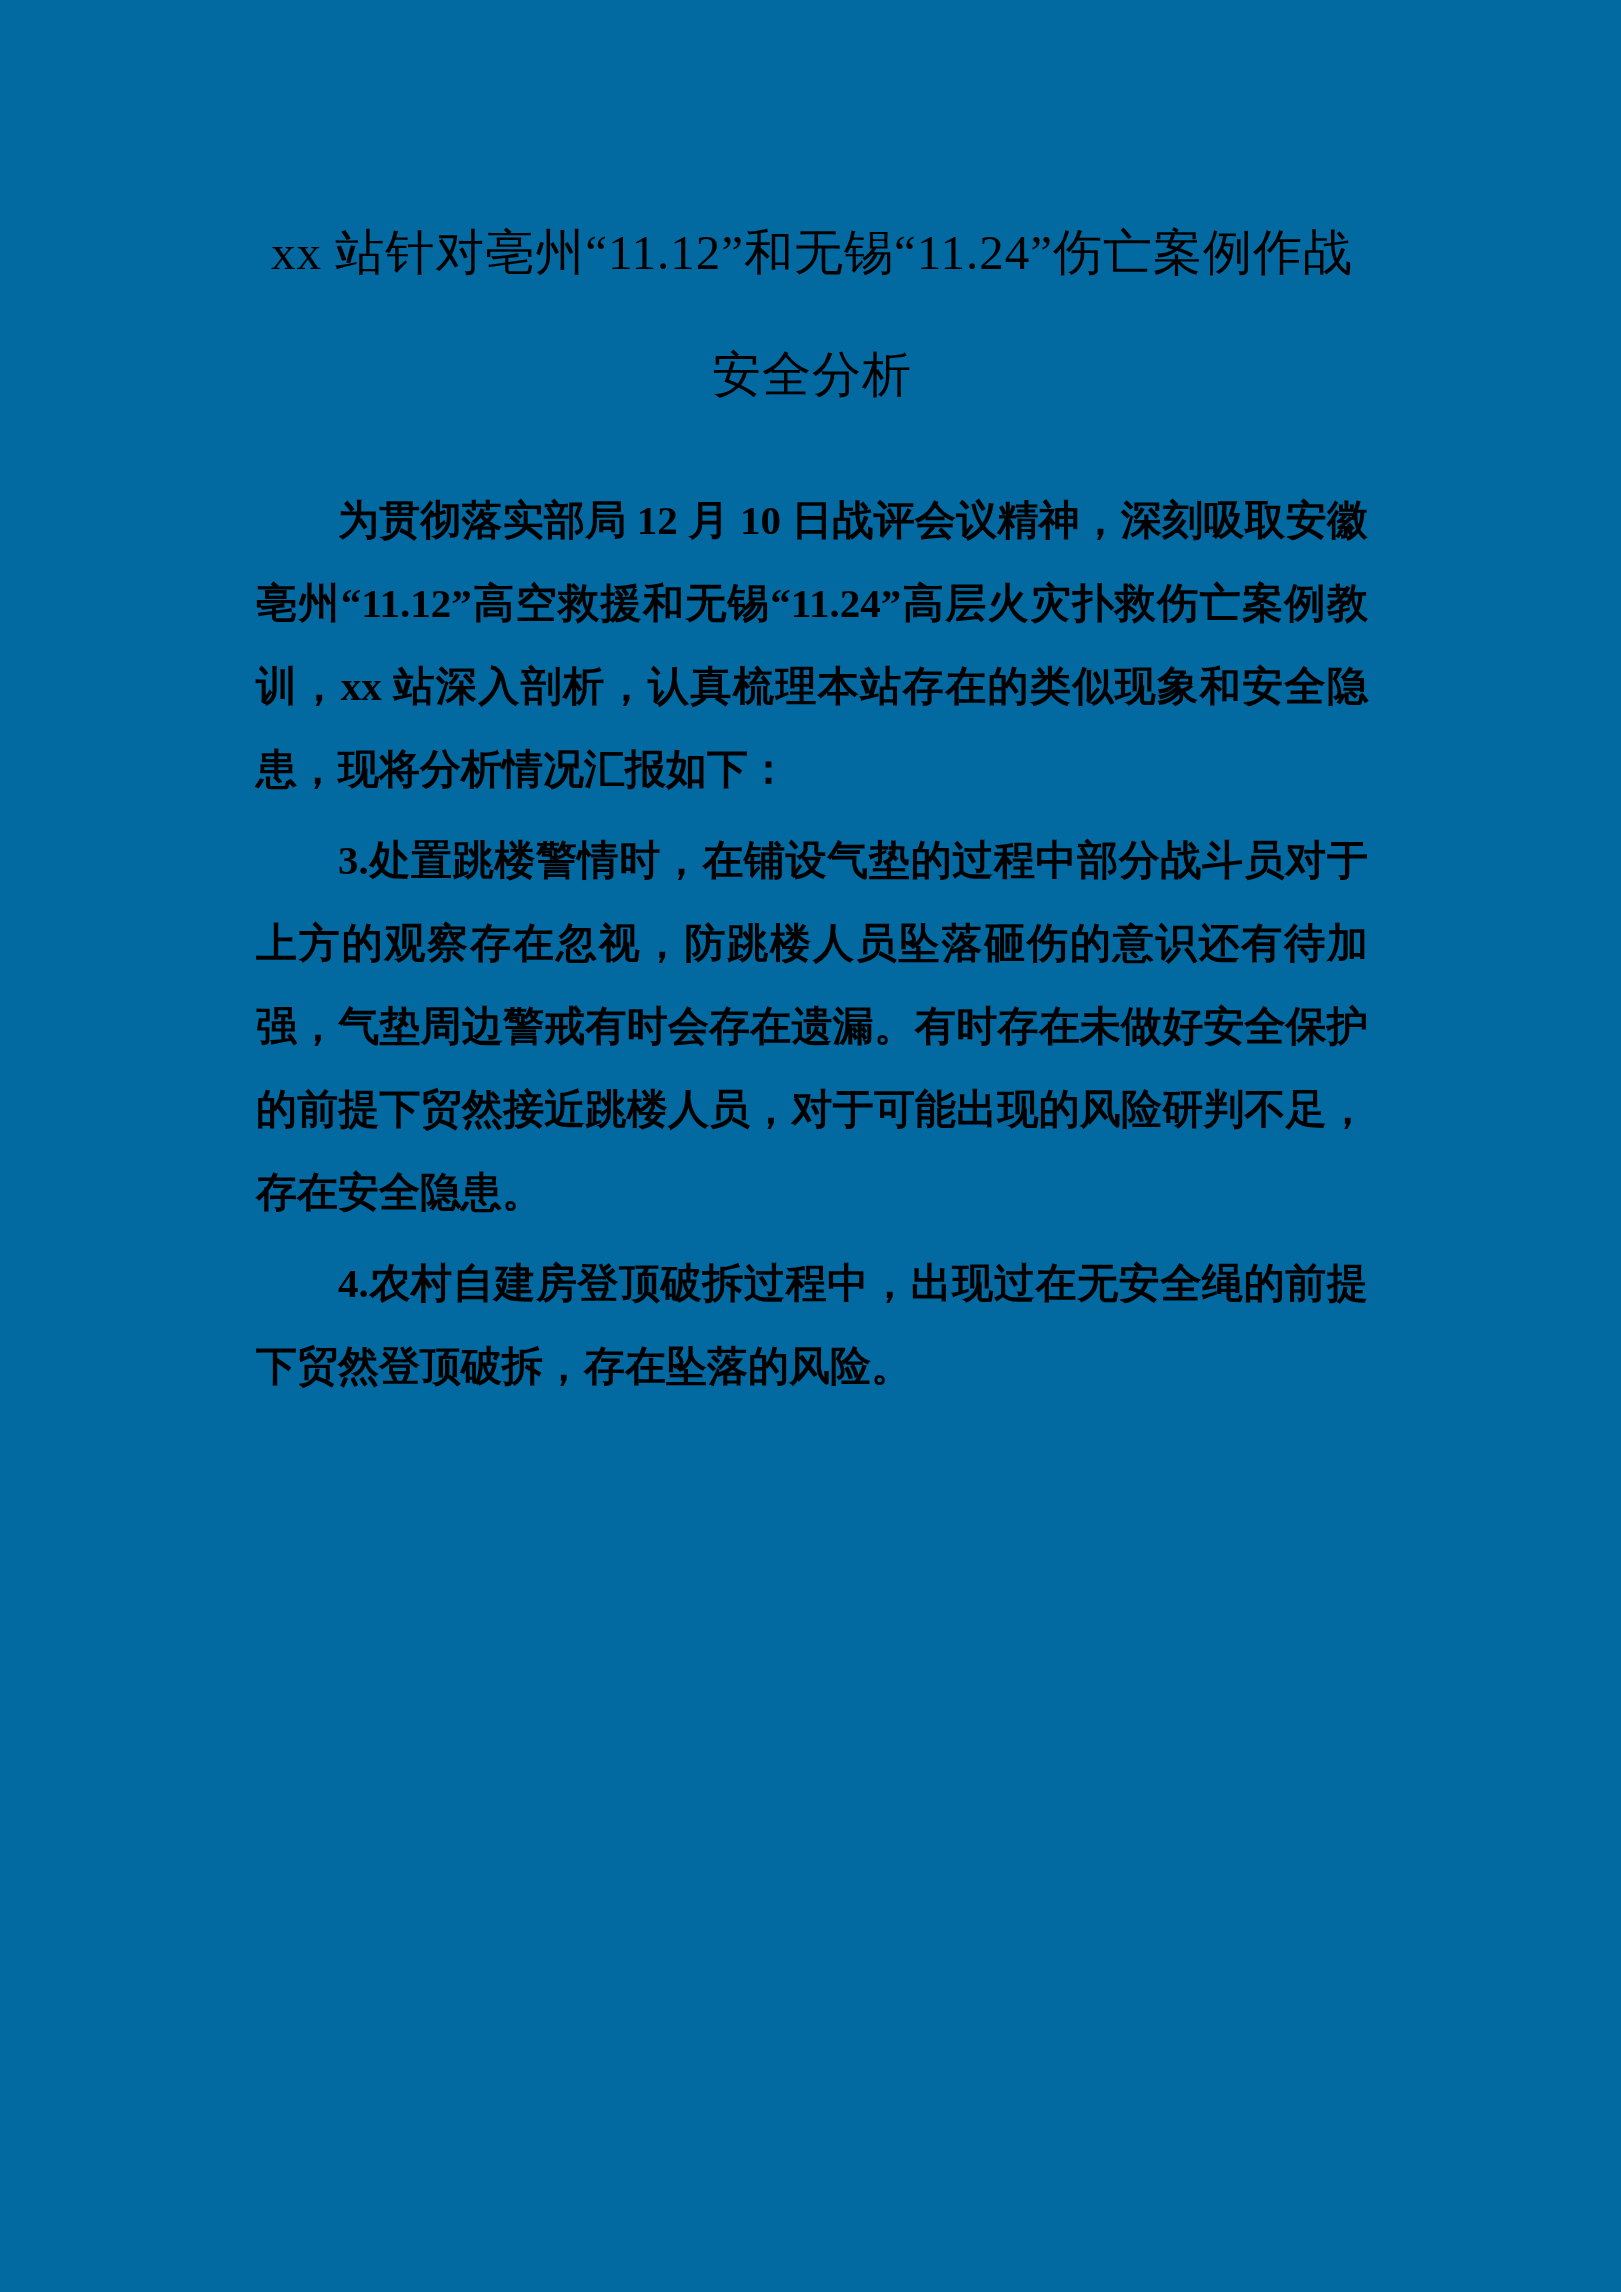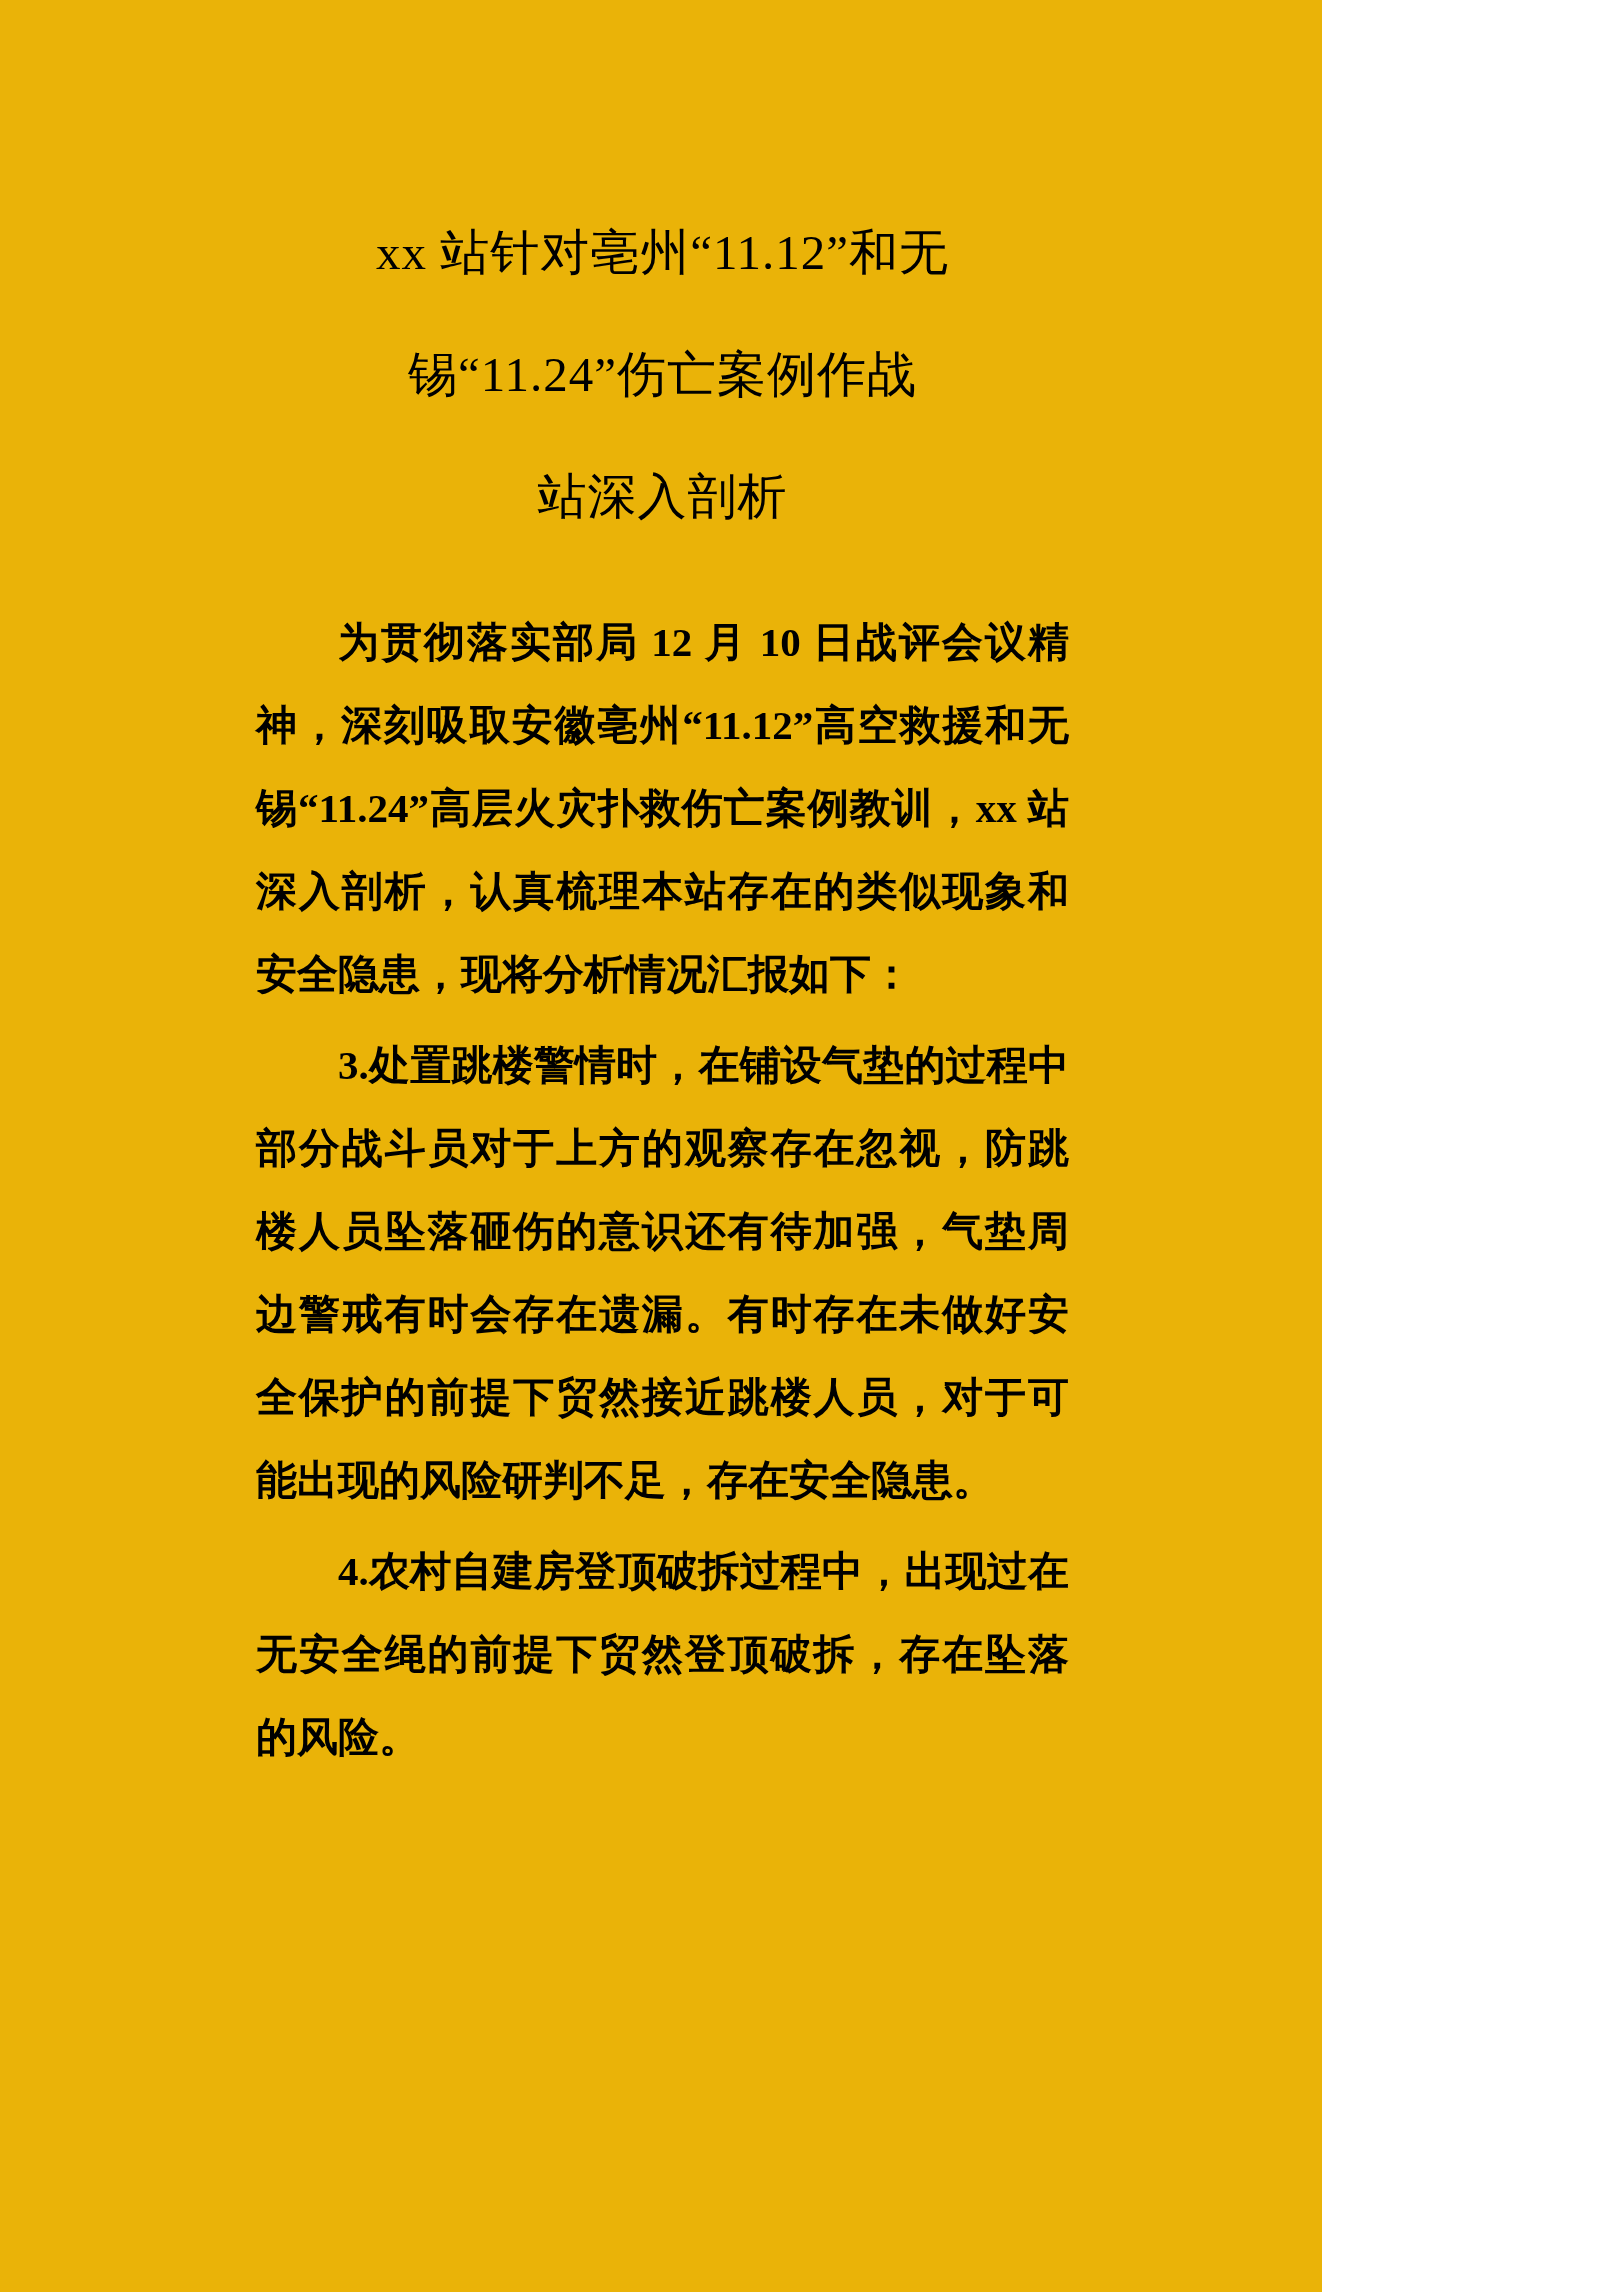--- a/index.html
+++ b/index.html
@@ -6,23 +6,23 @@
     margin: 0;
     padding: 0;
     background: #ffffff;
   }
   body {
     font-family: "Liberation Serif", "DejaVu Serif", serif;
     color: #000000;
   }
   .page {
     position: relative;
-    width: 1322px;
+    width: 1621px;
     height: 2293px;
-    background: #eab308;
+    background: #0369a1;
     box-sizing: border-box;
     padding: 192px 245px 0 248px;
     overflow: hidden;
   }
   .doc-title {
     margin: 0;
     text-align: center;
     font-size: 49px;
     font-weight: 400;
     line-height: 122px;
@@ -43,21 +43,21 @@
     text-indent: 2em;
     word-break: break-all;
   }
 </style>
 </head>
 <body>
 
 <div class="page">
   <h1 class="doc-title">
     <span class="title-line">xx 站针对亳州“11.12”和无锡“11.24”伤亡案例作战</span>
-    <span class="title-line">站深入剖析</span>
+    <span class="title-line">安全分析</span>
   </h1>
 
   <div class="doc-body">
     <p class="para">为贯彻落实部局 12 月 10 日战评会议精神，深刻吸取安徽亳州“11.12”高空救援和无锡“11.24”高层火灾扑救伤亡案例教训，xx 站深入剖析，认真梳理本站存在的类似现象和安全隐患，现将分析情况汇报如下：</p>
     <p class="para">3.处置跳楼警情时，在铺设气垫的过程中部分战斗员对于上方的观察存在忽视，防跳楼人员坠落砸伤的意识还有待加强，气垫周边警戒有时会存在遗漏。有时存在未做好安全保护的前提下贸然接近跳楼人员，对于可能出现的风险研判不足，存在安全隐患。</p>
     <p class="para">4.农村自建房登顶破拆过程中，出现过在无安全绳的前提下贸然登顶破拆，存在坠落的风险。</p>
   </div>
 </div>
 
 

